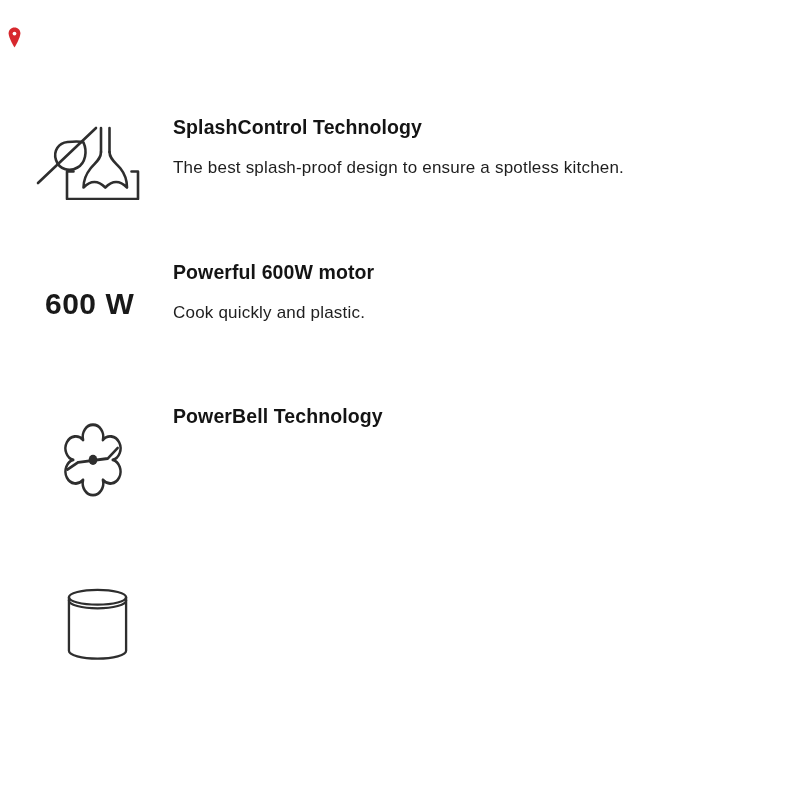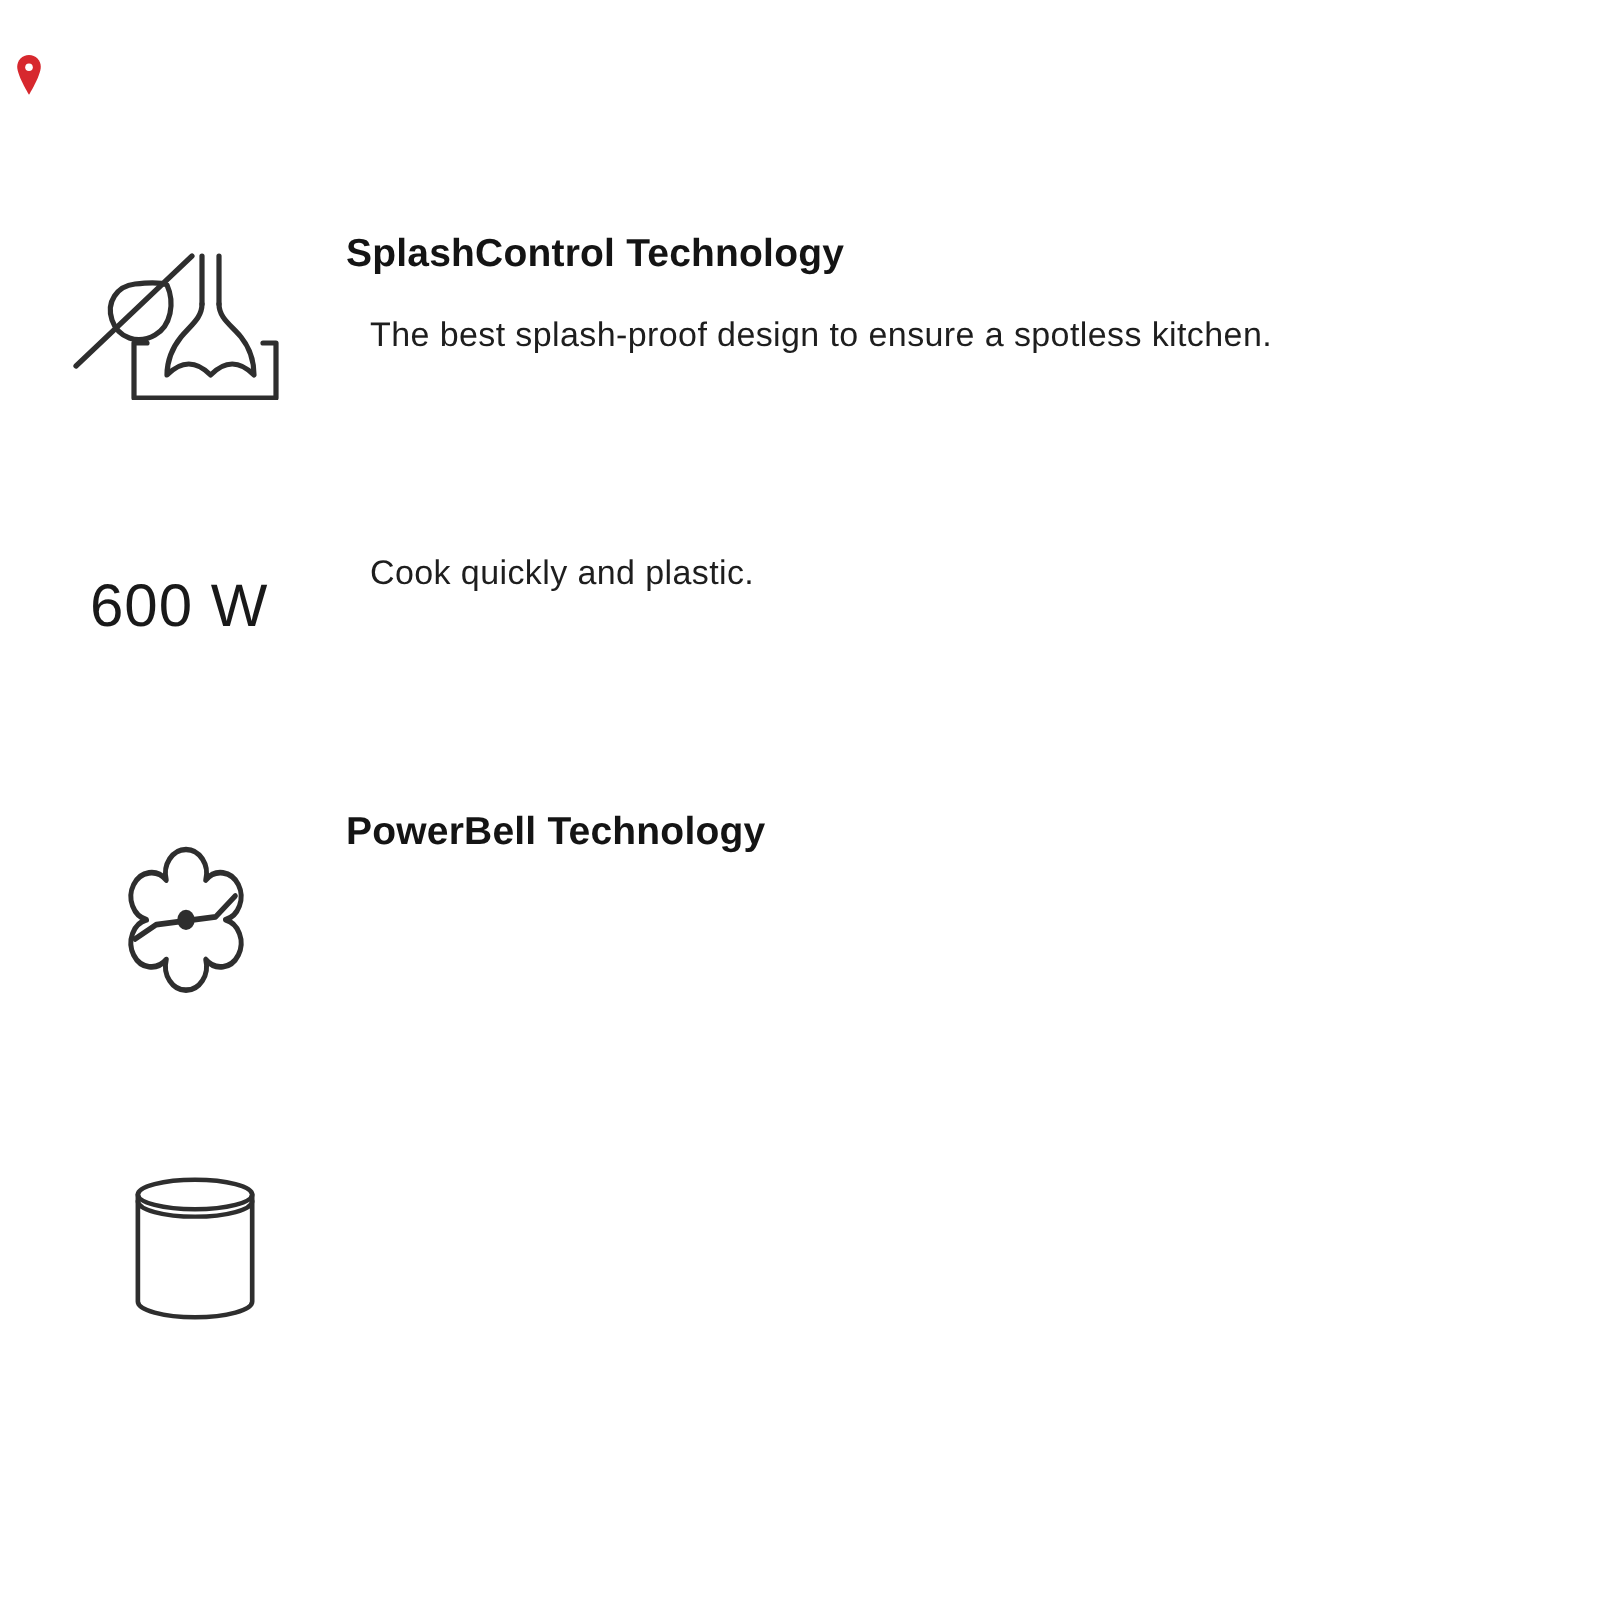--- a/index.html
+++ b/index.html
@@ -10,31 +10,31 @@
     font-family:"Liberation Sans", sans-serif;
     overflow:hidden;
   }
   .pin{position:absolute;left:8px;top:27px;width:13px;height:21px;}
   .feature{position:absolute;left:0;width:800px;}
   .icon-cell{position:absolute;}
   .icon-svg{fill:none;stroke:#2e2e2e;stroke-width:2.6;stroke-linecap:round;stroke-linejoin:round;}
   .icon-svg .filled{fill:#2e2e2e;stroke:none;}
   .watt-text{
     position:absolute;left:45px;top:287px;
-    font-size:30px;font-weight:400;letter-spacing:0.5px;color:#191919;
+    font-size:30px;font-weight:700;letter-spacing:0.5px;color:#191919;
     line-height:34px;white-space:nowrap;
   }
   .text-cell{position:absolute;left:173px;top:0;width:560px;}
   .feature-title{
     margin:0 0 13px 0;
     font-size:19.5px;font-weight:600;line-height:25px;
     letter-spacing:0.1px;color:#141414;
   }
   .feature-desc{
-    margin:12px;
+    margin:0;
     font-size:17px;font-weight:400;line-height:30.5px;
     letter-spacing:0.2px;color:#1e1e1e;
     white-space:pre-line;
   }
   
   .row-0{top:115px;} .row-1{top:260px;} .row-2{top:404px;} .row-3{top:569px;}
 </style>
 </head>
 <body>
 
@@ -56,20 +56,21 @@
       </svg>
     </div>
     <div class="text-cell">
       <h3 class="feature-title">SplashControl Technology</h3>
       <p class="feature-desc">The best splash-proof design to ensure a spotless kitchen.</p>
     </div>
   </section>
 
   <section class="feature row-1">
     <div class="text-cell">
+      <h3 class="feature-title">Powerful 600W motor</h3>
       <p class="feature-desc">Cook quickly and plastic.</p>
     </div>
   </section>
   <div class="watt-text">600 W</div>
 
   <section class="feature row-2">
     <div class="icon-cell" style="left:56px;top:11px;">
       <svg class="icon-svg" width="74" height="86" viewBox="0 0 90 90" preserveAspectRatio="none" style="stroke-width:3;">
         <path d="M33,26.2 A12.5,12.5 0 1 1 57,26.2 A12.5,12.5 0 1 1 69,47 A12.5,12.5 0 1 1 57,67.8 A12.5,12.5 0 1 1 33,67.8 A12.5,12.5 0 1 1 21,47 A12.5,12.5 0 1 1 33,26.2 Z"></path>
         <path d="M14,57 L27,49.5 L63,45.5 L75,34.5"></path>

